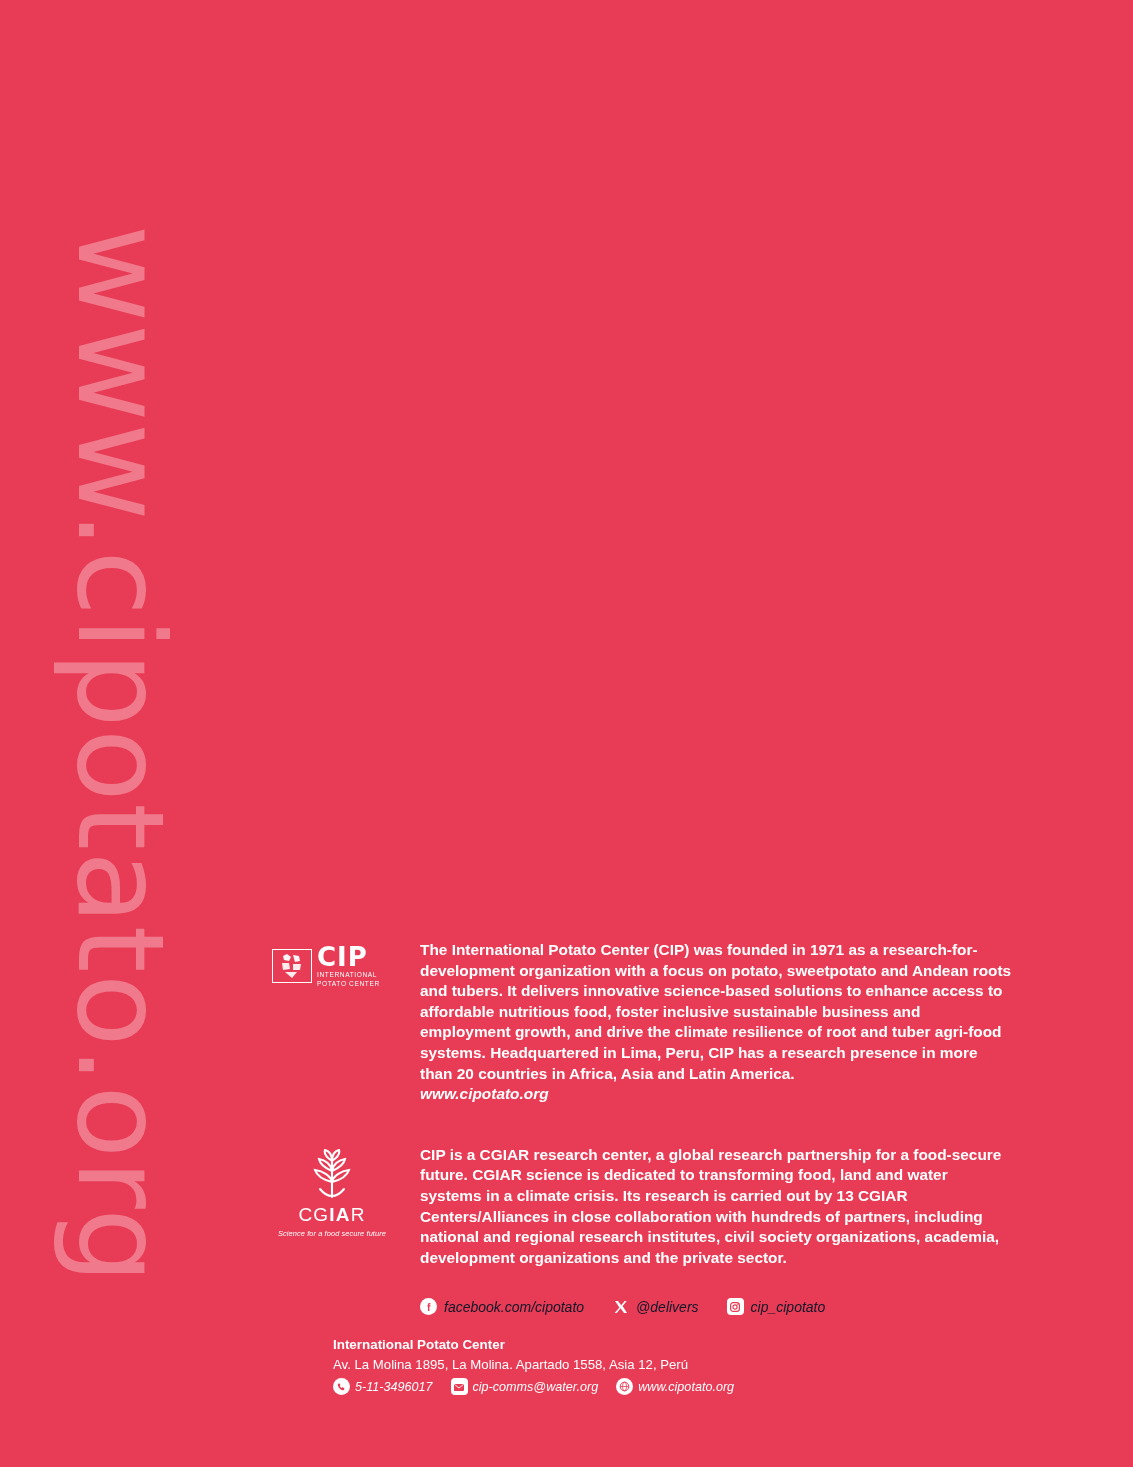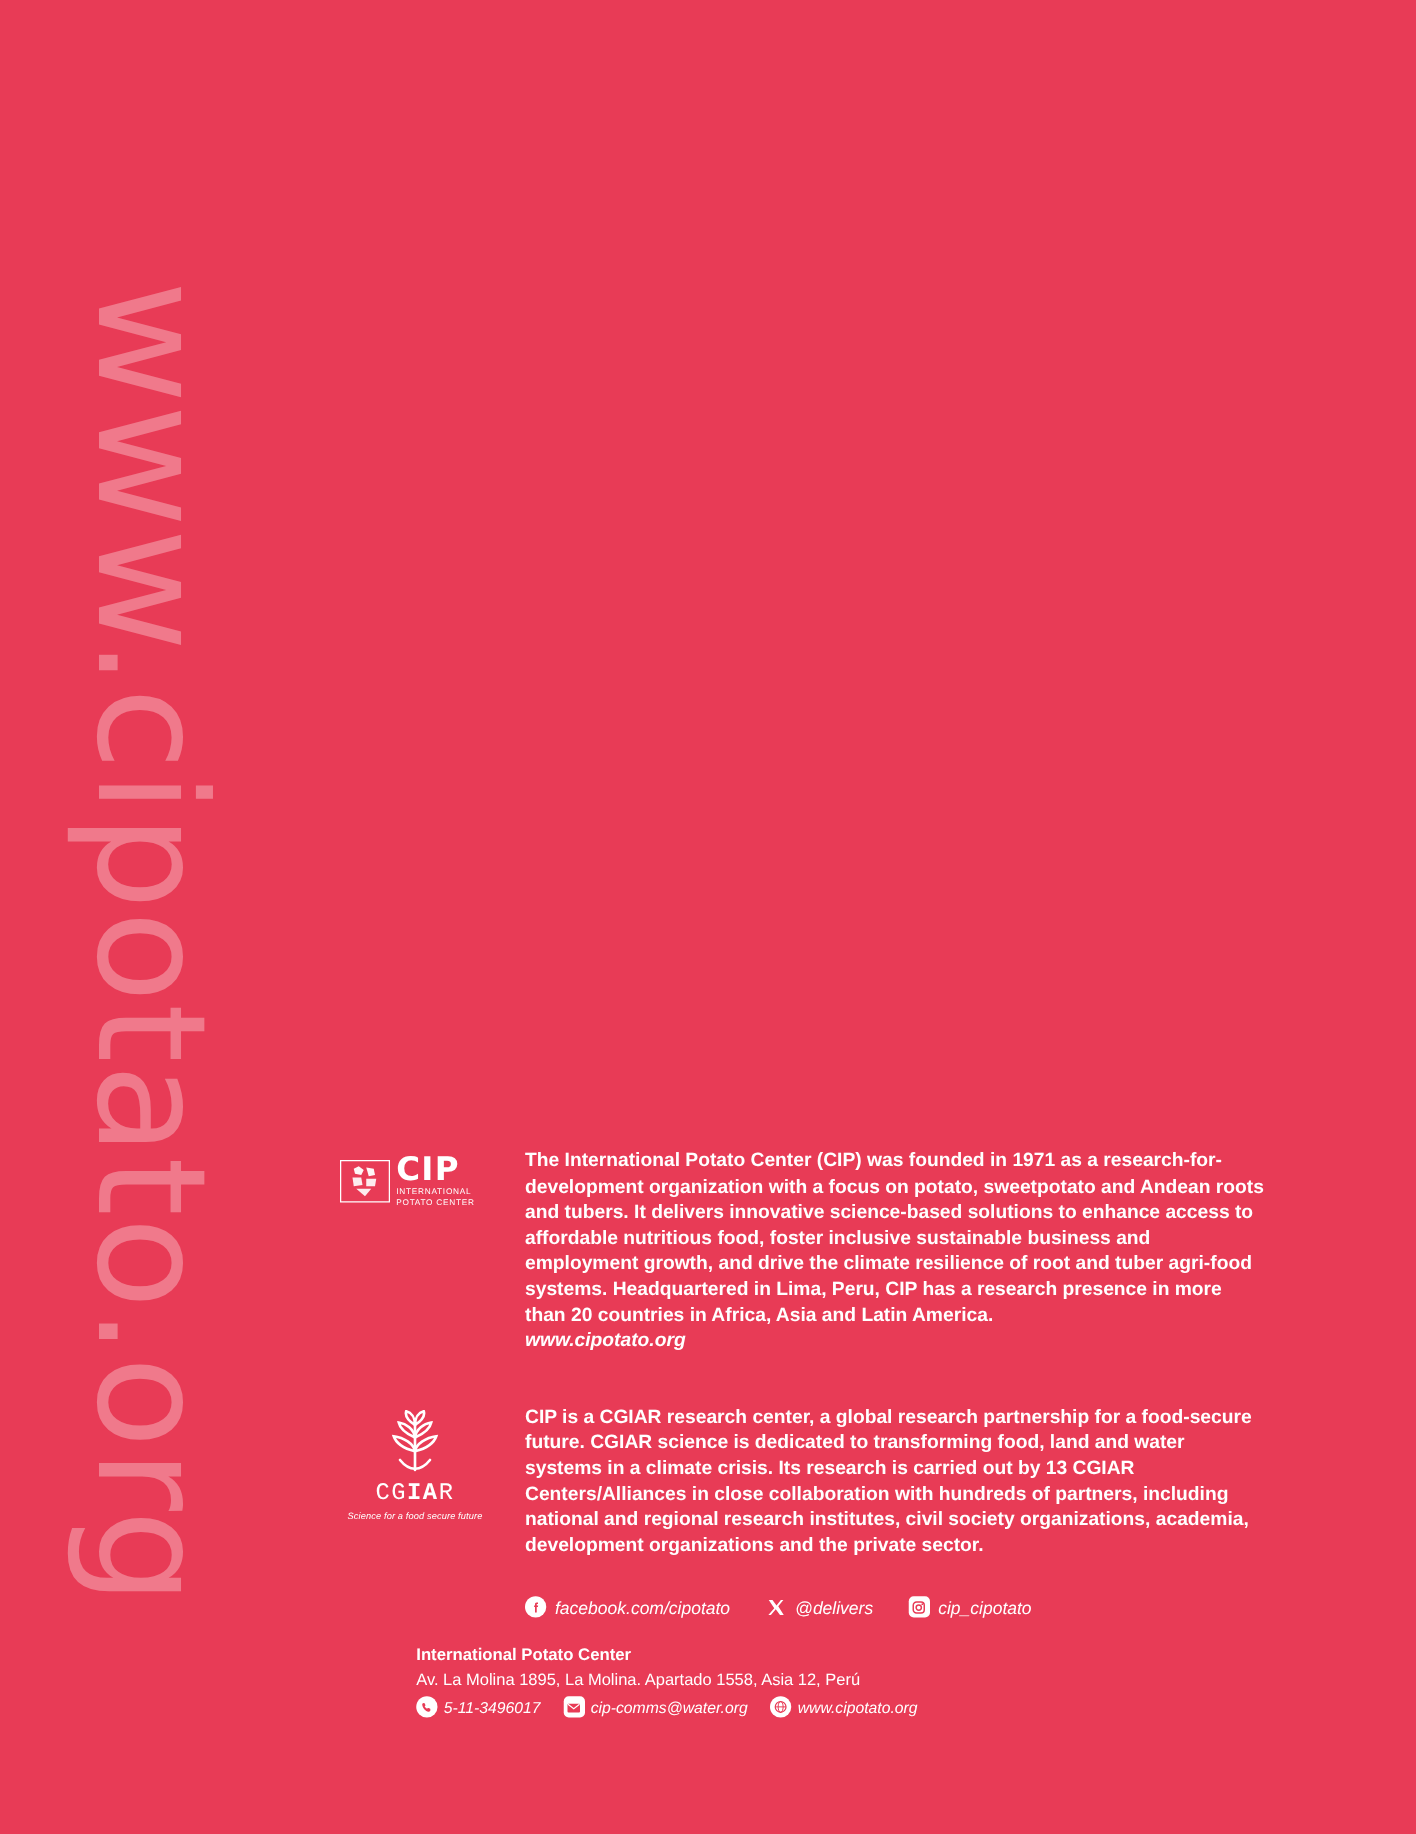--- a/index.html
+++ b/index.html
@@ -37,21 +37,21 @@
     letter-spacing: 1px;
     color: #f0798b;
     white-space: nowrap;
     text-align: left;
   }
 
   
   .content {
     position: absolute;
     left: 272px;
-    top: 919px;
+    top: 940px;
     width: 740px;
   }
 
   .block {
     display: flex;
     align-items: flex-start;
   }
 
   .logo-col {
     width: 148px;
@@ -114,21 +114,21 @@
   }
 
   
   .cgiar-logo {
     width: 120px;
     text-align: center;
     color: #ffffff;
   }
   .cgiar-mark svg { display: block; margin: 0 auto; }
   .cgiar-word {
-    font-family: Liberation Mono, monospace;
+    font-family: Liberation Sans, sans-serif;
     font-size: 19px;
     letter-spacing: 1.2px;
     margin-top: 3px;
     font-weight: 300;
   }
   .cgiar-word b { font-weight: bold; }
   .cgiar-tag {
     font-size: 7.4px;
     font-style: italic;
     margin-top: 3px;
@@ -137,21 +137,21 @@
 
   .gap-1 { height: 40px; }
 
   
   .social-row {
     display: flex;
     align-items: center;
     gap: 28px;
     margin-top: 30px;
     margin-left: 148px;
-    color: #ffffff;
+    color: #0f172a;
   }
   .social-item {
     display: flex;
     align-items: center;
     gap: 7px;
     font-size: 14px;
     font-style: italic;
   }
   .social-badge {
     width: 17px;

